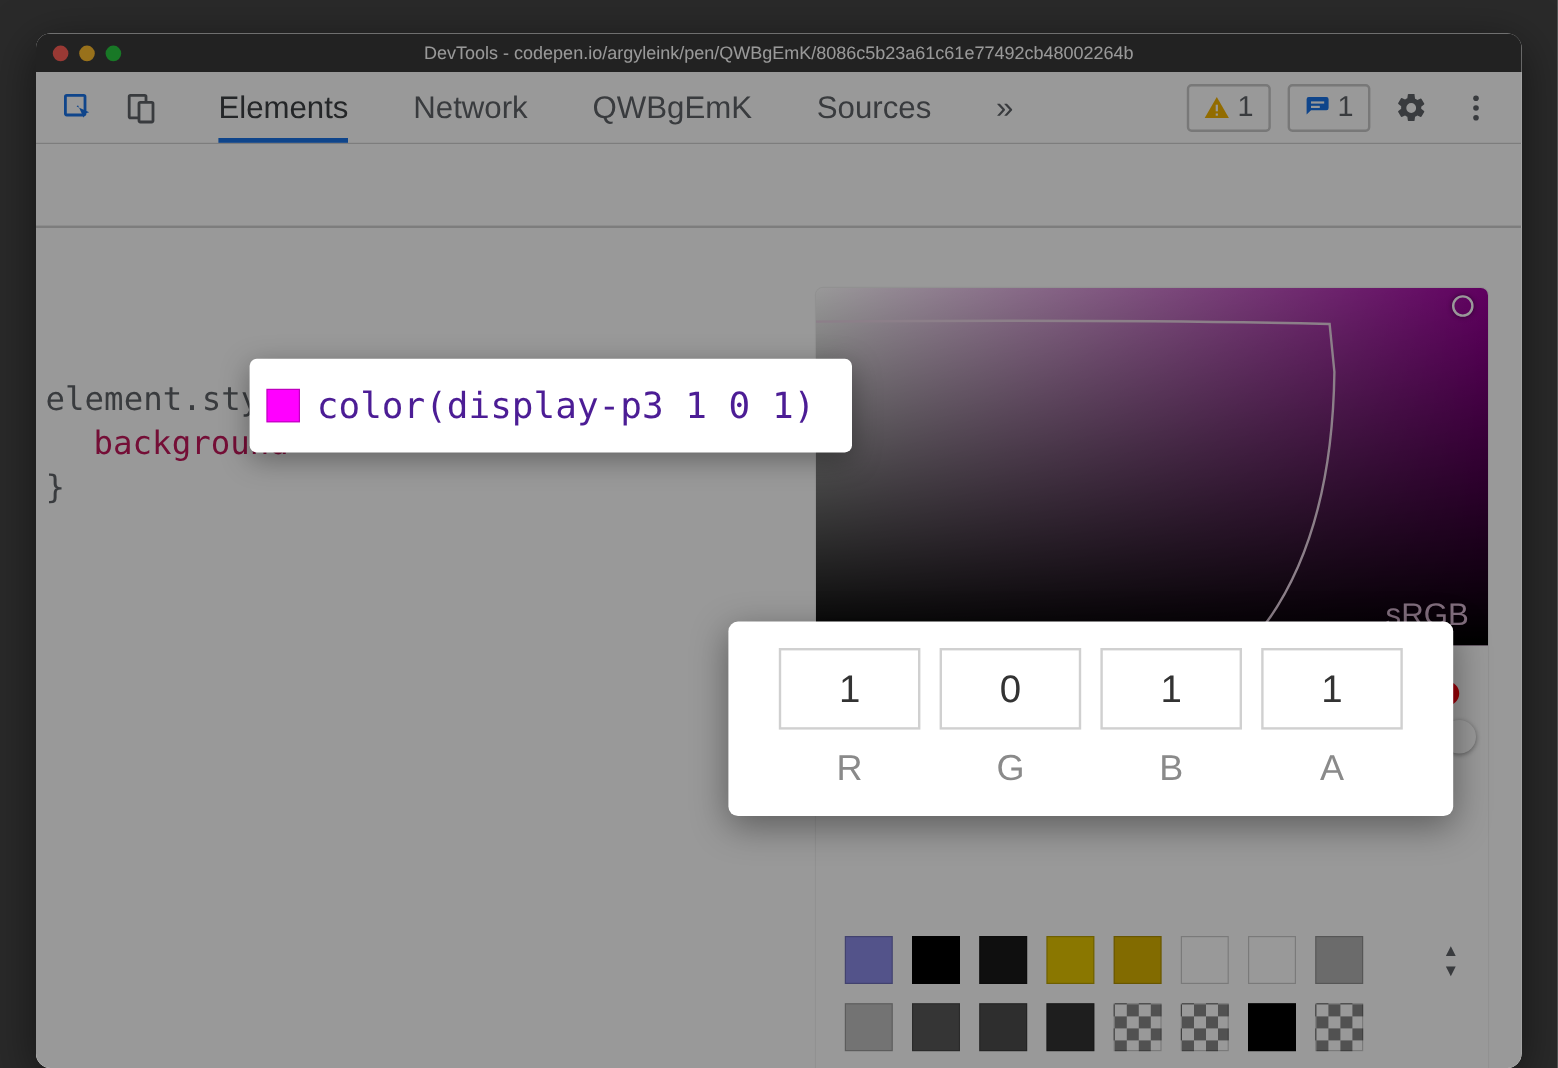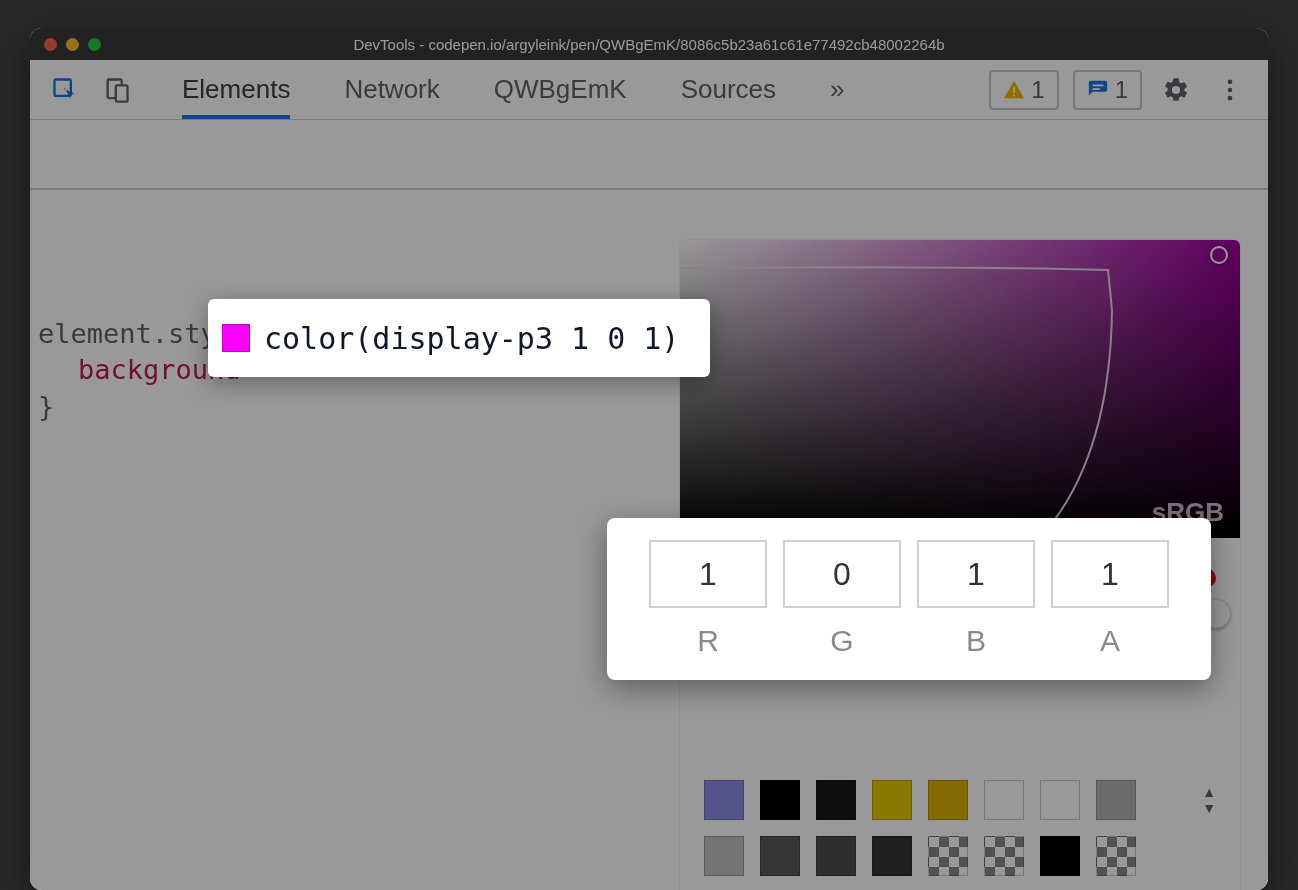--- a/index.html
+++ b/index.html
@@ -158,21 +158,21 @@
     background:
       linear-gradient(to top, #000, transparent),
       linear-gradient(to right, #fff, #a000a0);
   }
   .gamut-line {
     position: absolute; inset: 0;
     pointer-events: none;
   }
   .srgb-label {
     position: absolute; right: 16px; bottom: 10px;
-    color: #d9b8d2; font-size: 26px; font-weight: bold;
+    color: #d9b8d2; font-size: 26px;
   }
   .picker-controls {
     display: flex; align-items: center;
     padding: 20px 24px 8px;
     gap: 20px;
   }
   .eyedropper {
     width: 40px; height: 40px;
     display: flex; align-items: center; justify-content: center;
     color: #5f6368;
@@ -227,21 +227,21 @@
     left: 208px; top: 299px;
     width: 502px; height: 78px;
     background: #ffffff;
     border-radius: 6px;
     box-shadow: 0 6px 24px rgba(0,0,0,0.35);
     z-index: 100;
     display: flex; align-items: center;
     padding: 0 14px;
     font-family: Menlo, Consolas, monospace;
     font-size: 30px;
-    color: #0f172a;
+    color: #4c1d95;
     gap: 14px;
   }
   .swatch-sq {
     width: 28px; height: 28px;
     background: #ff00ff;
     border: 1px solid rgba(0,0,0,0.25);
   }
   .highlight-rgba-panel {
     position: absolute;
     left: 607px; top: 518px;

